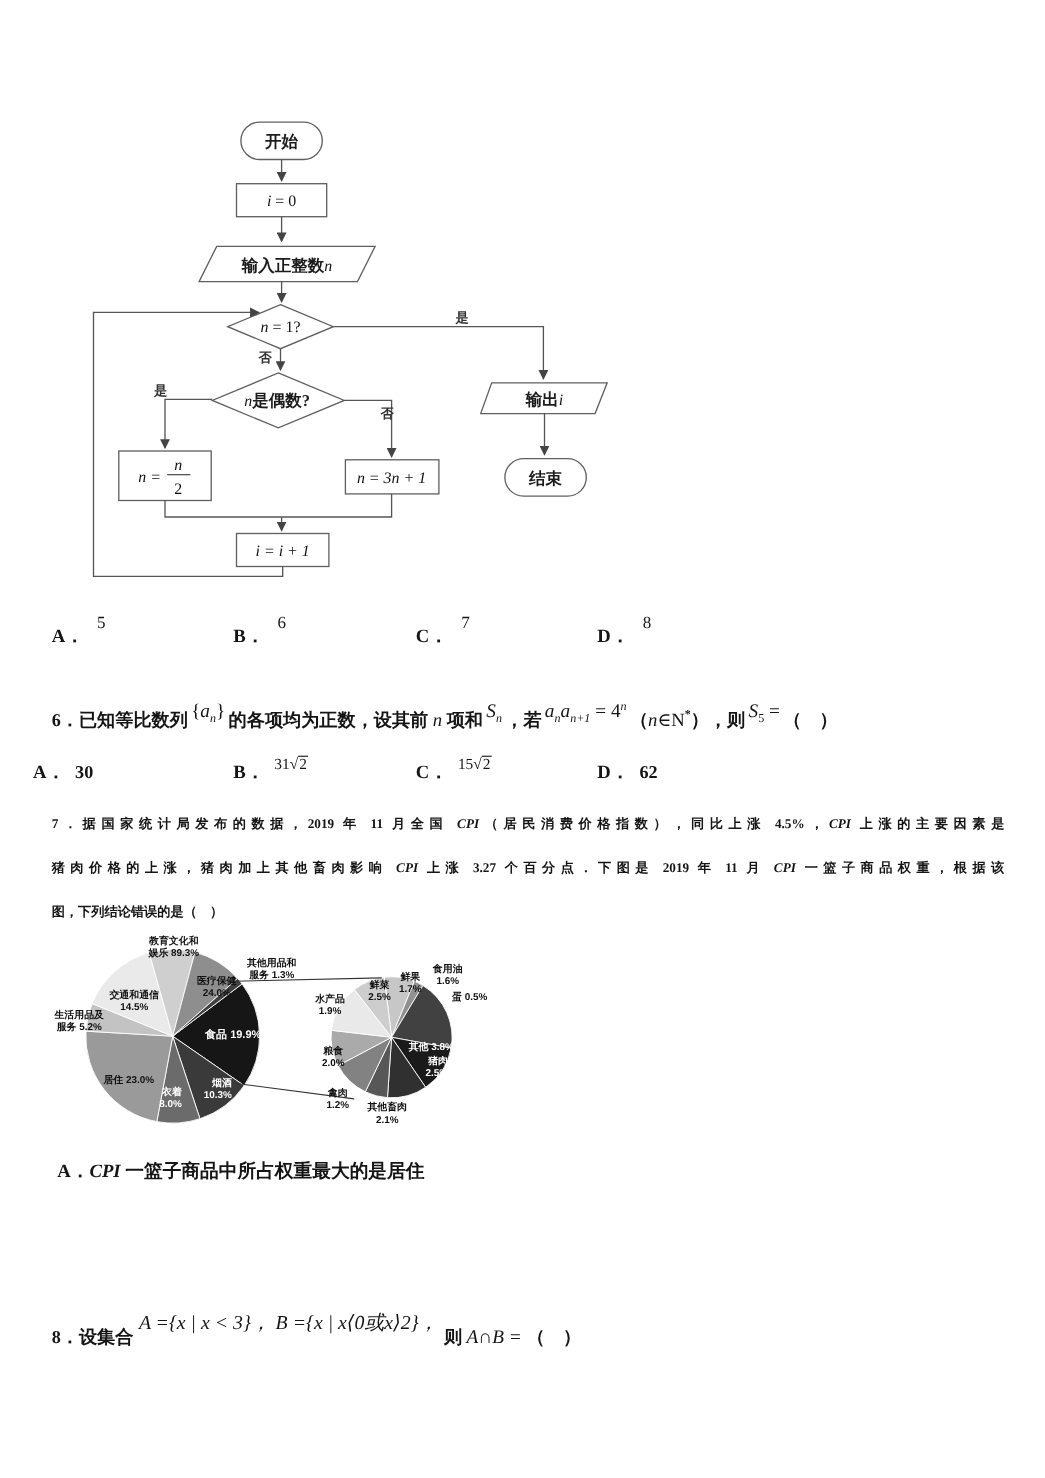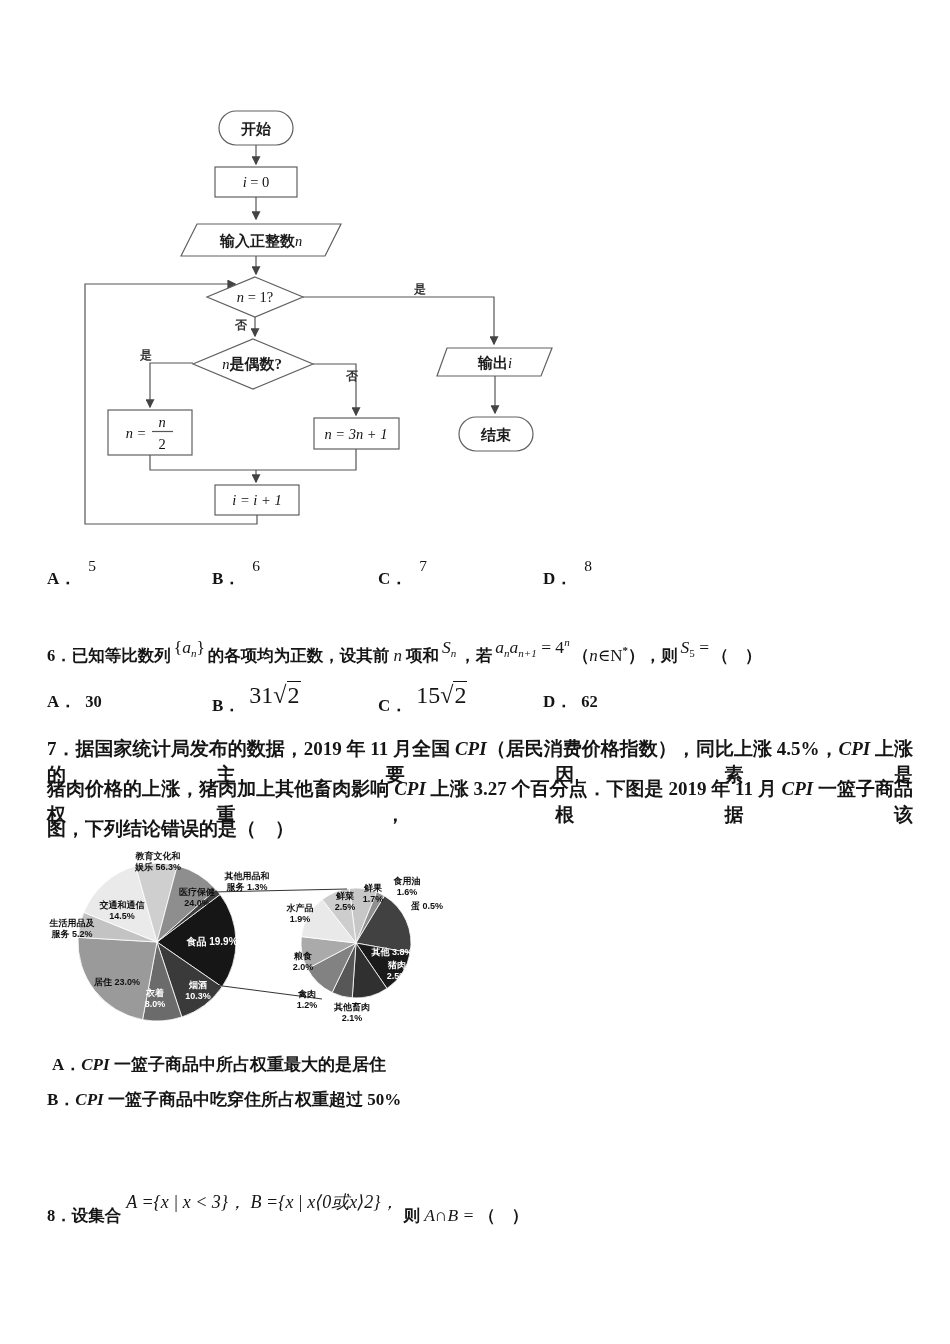--- a/index.html
+++ b/index.html
@@ -25,35 +25,35 @@
   .mr .up { font-style:normal; }
   .sb { font-size:11px; font-style:italic; vertical-align:-4px; }
   .sp { font-size:11px; vertical-align:7px; }
   .spu{ font-size:11px; font-style:normal; vertical-align:7px; }
 
   
   .opt { position:absolute; white-space:nowrap; font-size:17px; font-weight:bold; }
   .osup { display:inline-block; transform:translateY(-13px); margin-left:12px;
           font-size:15.5px; font-weight:normal; }
   .v6   { display:inline-block; margin-left:9px; font-size:16.5px; font-weight:bold; }
-  .v6raised { transform:translateY(-8px); font-weight:normal; font-size:24px; }
+  .v6raised { transform:translateY(-8px); font-weight:normal; font-size:14px; }
   .radbar { border-top:1.5px solid #111; padding:0 1px; }
 
   
-  .para { position:absolute; left:47px; width:866px; font-size:19px; font-weight:bold;
+  .para { position:absolute; left:47px; width:866px; font-size:12px; font-weight:bold;
           line-height:26px; }
   .just { text-align:justify; text-align-last:justify; }
   .cpi  { font-style:italic; font-weight:bold; font-family:"Liberation Serif",serif; }
 
   
   .piewrap { position:absolute; left:40px; top:845px; width:430px; height:195px; }
   .lbl { position:absolute; transform:translate(-50%,-50%); font-size:9px; font-weight:bold;
          line-height:10.5px; text-align:center; white-space:pre-line; color:#111;
          font-family:"Liberation Sans","DejaVu Sans",sans-serif; }
-  .wlab { color:#ffffff; }
+  .wlab { color:#ffffff;text-align:right; }
   .big  { font-size:10px; }
 
   
   .q8f { display:inline-block; transform:translateY(-13px); font-weight:normal;
          font-style:italic; font-size:18px; margin:0 5px; }
   .q8m { font-style:italic; font-weight:normal; font-size:17.5px; }
 </style>
 </head>
 <body>
 
@@ -128,21 +128,21 @@
 
   <div class="opt" style="left:47px;top:567px"><span>A．</span><span class="osup">5</span></div>
   <div class="opt" style="left:212px;top:567px"><span>B．</span><span class="osup">6</span></div>
   <div class="opt" style="left:378px;top:567px"><span>C．</span><span class="osup">7</span></div>
   <div class="opt" style="left:543px;top:567px"><span>D．</span><span class="osup">8</span></div>
 
   <div class="qline" style="left:47px;top:644px">
     <span class="cjk">6．</span><span class="cjk">已知等比数列</span><span class="mr"><span class="up">{</span><span>a</span><span class="sb">n</span><span class="up">}</span></span><span class="cjk">的各项均为正数，设其前 </span><span class="mit">n</span><span class="cjk"> 项和</span><span class="mr"><span>S</span><span class="sb">n</span></span><span class="cjk">，若</span><span class="mr"><span>a</span><span class="sb">n</span><span>a</span><span class="sb">n+1</span><span class="up"> = 4</span><span class="sp">n</span></span><span class="cjk">（</span><span class="mit">n</span><span class="mit" style="font-style:normal">∈N</span><span class="spu">*</span><span class="cjk">），则</span><span class="mr"><span>S</span><span class="sb" style="font-style:normal">5</span><span class="up"> =</span></span><span class="cjk">（　）</span>
   </div>
 
-  <div class="opt" style="left:47px;top:690px"><span>A．</span><span class="v6"><span>30</span><span></span><span></span></span></div>
+  <div class="opt" style="left:30px;top:690px"><span>A．</span><span class="v6"><span>30</span><span></span><span></span></span></div>
   <div class="opt" style="left:212px;top:690px"><span>B．</span><span class="v6 v6raised"><span>31</span><span>√</span><span class="radbar">2</span></span></div>
   <div class="opt" style="left:378px;top:690px"><span>C．</span><span class="v6 v6raised"><span>15</span><span>√</span><span class="radbar">2</span></span></div>
   <div class="opt" style="left:543px;top:690px"><span>D．</span><span class="v6"><span>62</span><span></span><span></span></span></div>
 
   <div class="para just" style="top:736px"><span>7．据国家统计局发布的数据，2019 年 11 月全国 </span><span class="cpi">CPI</span><span>（居民消费价格指数），同比上涨 4.5%，</span><span class="cpi">CPI</span><span> 上涨的主要因素是</span></div>
   <div class="para just" style="top:776px"><span>猪肉价格的上涨，猪肉加上其他畜肉影响 </span><span class="cpi">CPI</span><span> 上涨 3.27 个百分点．下图是 2019 年 11 月 </span><span class="cpi">CPI</span><span> 一篮子商品权重，根据该</span></div>
   <div class="para" style="top:816px"><span>图，下列结论错误的是（　）</span></div>
 
   <div class="piewrap">
     <svg width="430" height="195" viewBox="0 0 430 195">
@@ -168,21 +168,21 @@
           <path d="M316,98 L267.40,123.74 A55,55 0 0 1 261.37,91.64 Z" fill="#aaaaaa" stroke="#ffffff" stroke-width="0.8"></path>
           <path d="M316,98 L261.37,91.64 A55,55 0 0 1 282.21,54.61 Z" fill="#e9e9e9" stroke="#ffffff" stroke-width="0.8"></path>
           <path d="M316,98 L282.21,54.61 A55,55 0 0 1 309.30,43.41 Z" fill="#cdcdcd" stroke="#ffffff" stroke-width="0.8"></path>
         </g>
       <line x1="173" y1="47" x2="307" y2="44" stroke="#333" stroke-width="1"></line>
       <line x1="175" y1="140" x2="282" y2="154" stroke="#333" stroke-width="1"></line>
     </svg>
 
     
     <div class="lbl" style="left:118px;top:16px">教育文化和
-娱乐 56.3%</div>
+娱乐 89.3%</div>
     <div class="lbl" style="left:157px;top:52px">医疗保健
 24.0%</div>
     <div class="lbl" style="left:207px;top:36px">其他用品和
 服务 1.3%</div>
     <div class="lbl wlab big" style="left:172px;top:97px">食品 19.9%</div>
     <div class="lbl wlab" style="left:158px;top:145px">烟酒
 10.3%</div>
     <div class="lbl wlab" style="left:115px;top:153px">衣着
 8.0%</div>
     <div class="lbl" style="left:77px;top:137px">居住 23.0%</div>
@@ -206,19 +206,18 @@
 2.0%</div>
     <div class="lbl" style="left:260px;top:68px">水产品
 1.9%</div>
     <div class="lbl" style="left:305px;top:56px">鲜菜
 2.5%</div>
     <div class="lbl" style="left:333px;top:48px">鲜果
 1.7%</div>
   </div>
 
   <div class="q7opt opt" style="left:52px;top:1053px"><span>A．</span><span class="cpi">CPI</span><span> 一篮子商品中所占权重最大的是居住</span></div>
-  <div class="q7opt opt" style="left:47px;top:1088px"><span>B．</span><span class="cpi">CPI</span><span> 一篮子商品中吃穿住所占权重超过 50%</span></div>
 
   <div class="qline" style="left:47px;top:1203px">
     <span class="cjk">8．</span><span class="cjk">设集合</span><span class="q8f">A ={x | x &lt; 3}，  B ={x | x⟨0或x⟩2}，</span><span class="cjk">则 </span><span class="q8m">A∩B = </span><span class="cjk">（　）</span>
   </div>
 
 </div>
 
 </body></html>

